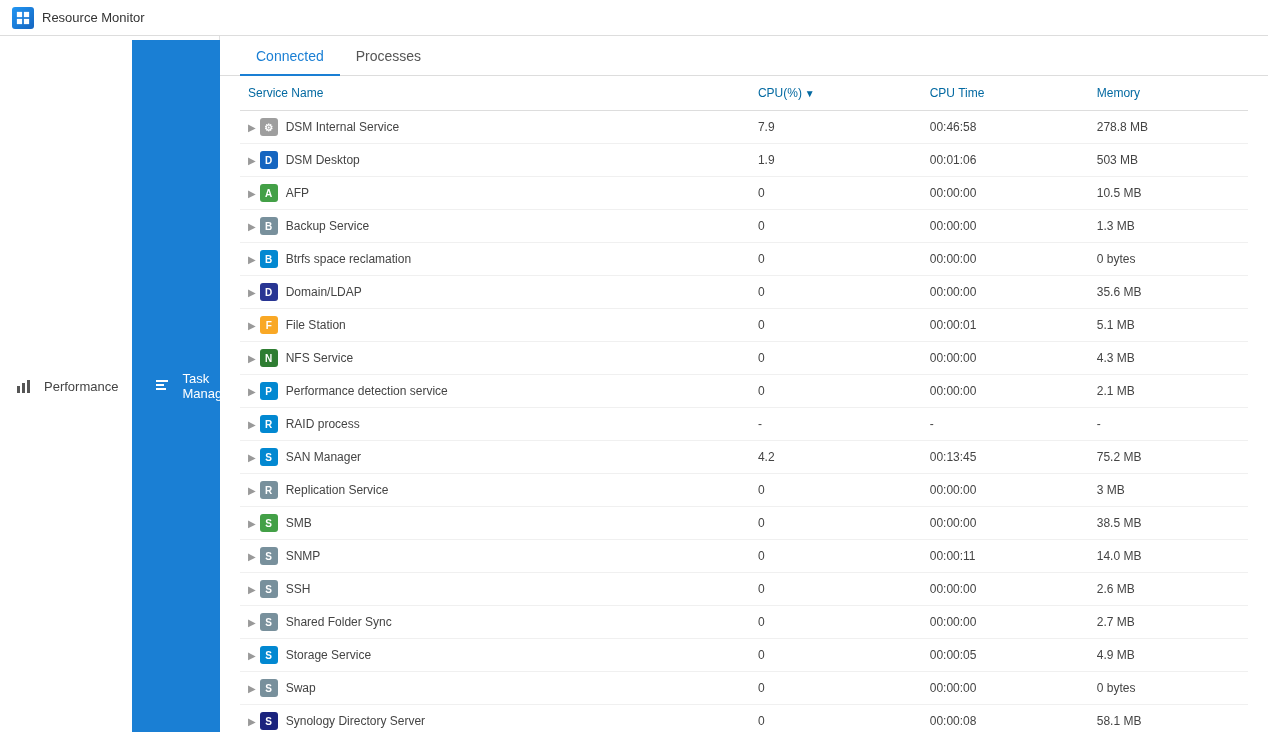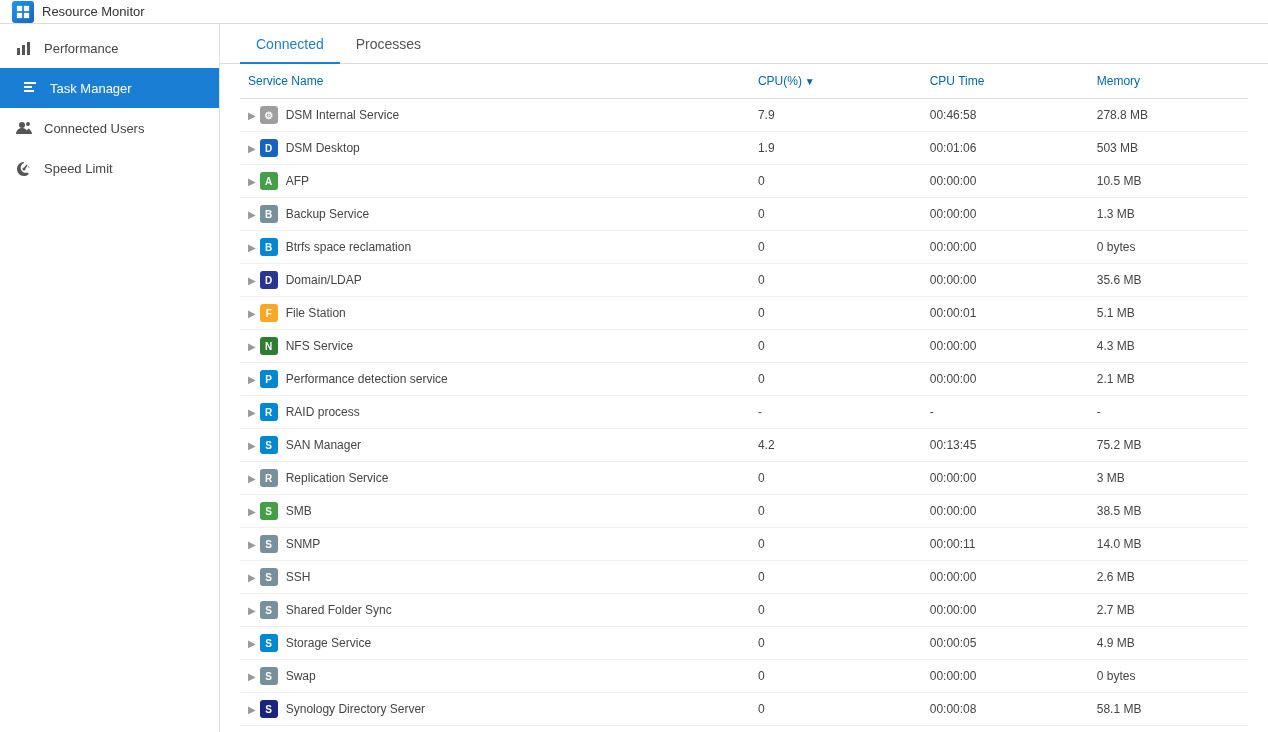--- a/index.html
+++ b/index.html
@@ -1,33 +1,33 @@
 <!DOCTYPE html>
 <html><head>
   <meta charset="utf-8">
   <style>
     * { box-sizing: border-box; margin: 0; padding: 0; }
     body { font-family: -apple-system, BlinkMacSystemFont, 'Segoe UI', Arial, sans-serif; font-size: 13px; background: #f5f5f5; color: #333; display: flex; flex-direction: column; height: 732px; overflow: hidden; }
 
     
     .title-bar {
       display: flex; align-items: center; background: #fff; border-bottom: 1px solid #ddd;
-      padding: 6px 12px; height: 24px; flex-shrink: 0;
+      padding: 6px 12px; height: 36px; flex-shrink: 0;
     }
     .title-bar-icon { width: 22px; height: 22px; margin-right: 8px; background: linear-gradient(135deg, #2196F3, #1565C0); border-radius: 3px; display: flex; align-items: center; justify-content: center; }
     .title-bar-icon svg { width: 14px; height: 14px; fill: white; }
     .title-bar-text { font-size: 13px; font-weight: 500; color: #333; }
 
     
     .app-body { display: flex; flex: 1; overflow: hidden; }
 
     
     .sidebar {
       width: 220px; background: #fff; border-right: 1px solid #e0e0e0;
-      display: flex; flex-direction: column; flex-shrink: 0; padding-top: 4px;
+      display: flex; flex-direction: row; flex-shrink: 0; padding-top: 4px;
     }
     .sidebar-item {
       display: flex; align-items: center; padding: 10px 14px; cursor: pointer;
       color: #444; font-size: 13px; border-radius: 0; transition: background 0.15s;
     }
     .sidebar-item.active { background: #1a7fd4; color: #fff; padding-left: 20px; }
     .sidebar-item .item-icon { width: 20px; height: 20px; margin-right: 10px; display: flex; align-items: center; justify-content: center; flex-shrink: 0; }
     .sidebar-item .item-label { font-size: 13px; }
 
     

